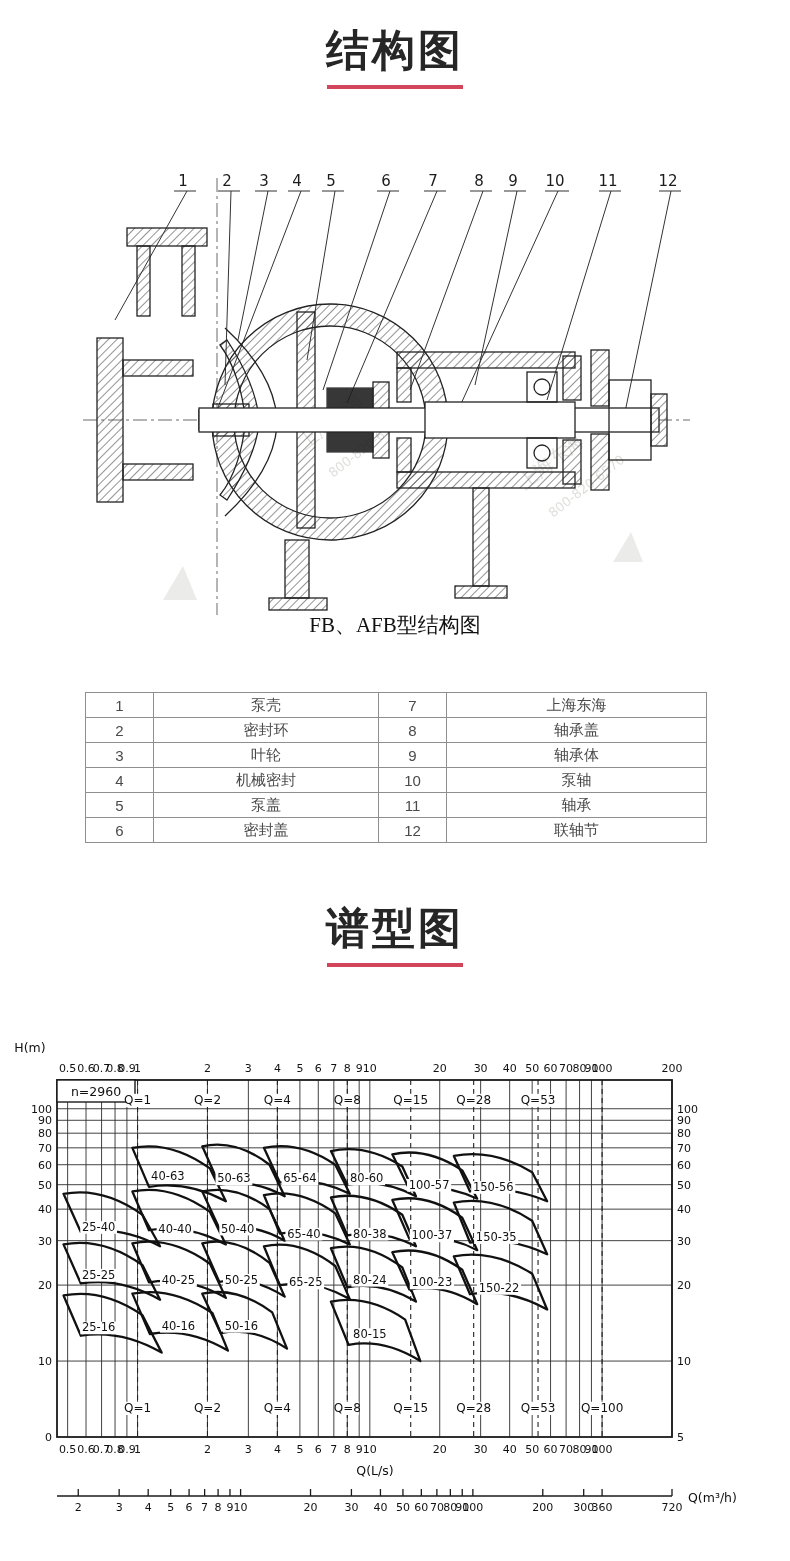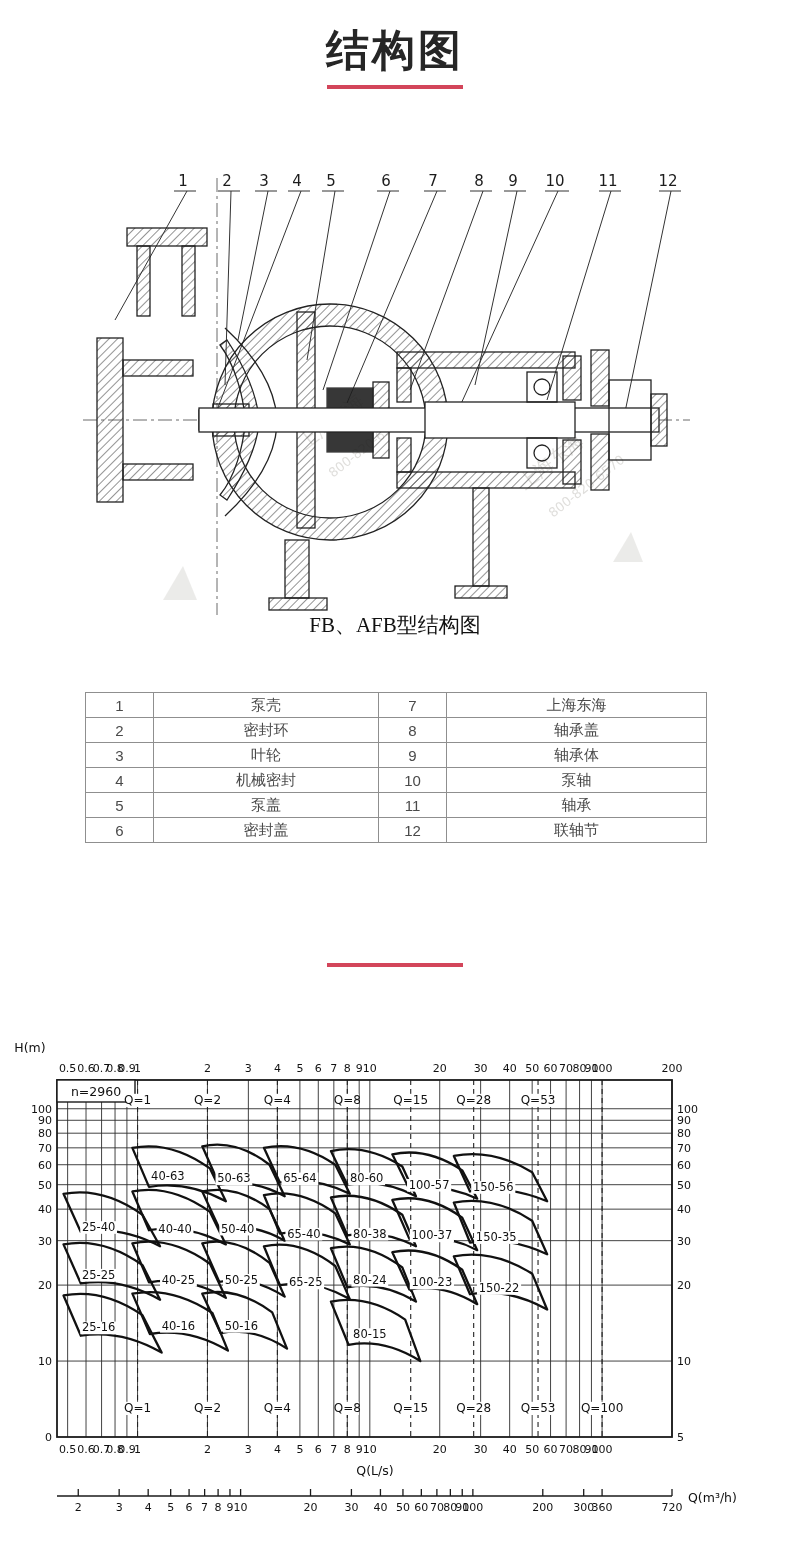--- a/index.html
+++ b/index.html
@@ -174,20 +174,21 @@
         </tr>
       <tr>
           <td>6</td>
           <td>密封盖</td>
           <td>12</td>
           <td>联轴节</td>
         </tr>
     </tbody>
   </table>
 
+  <h1 class="sec-title" style="top:900px;">谱型图</h1>
   <div class="red-bar" style="top:963px;"></div>
 
   <svg id="spectrum-svg" width="790" height="500" viewBox="0 0 790 500">
       <line x1="57" y1="80.74808690345714" x2="672" y2="80.74808690345714" stroke="#2e2e2e" stroke-width="0.9"></line>
       <line x1="57" y1="92.29277370168359" x2="672" y2="92.29277370168359" stroke="#2e2e2e" stroke-width="0.9"></line>
       <line x1="57" y1="105.19863552579739" x2="672" y2="105.19863552579739" stroke="#2e2e2e" stroke-width="0.9"></line>
       <line x1="57" y1="119.83009491033215" x2="672" y2="119.83009491033215" stroke="#2e2e2e" stroke-width="0.9"></line>
       <line x1="57" y1="136.72087517301583" x2="672" y2="136.72087517301583" stroke="#2e2e2e" stroke-width="0.9"></line>
       <line x1="57" y1="156.69842802200776" x2="672" y2="156.69842802200776" stroke="#2e2e2e" stroke-width="0.9"></line>
       <line x1="57" y1="181.14897664434807" x2="672" y2="181.14897664434807" stroke="#2e2e2e" stroke-width="0.9"></line>

